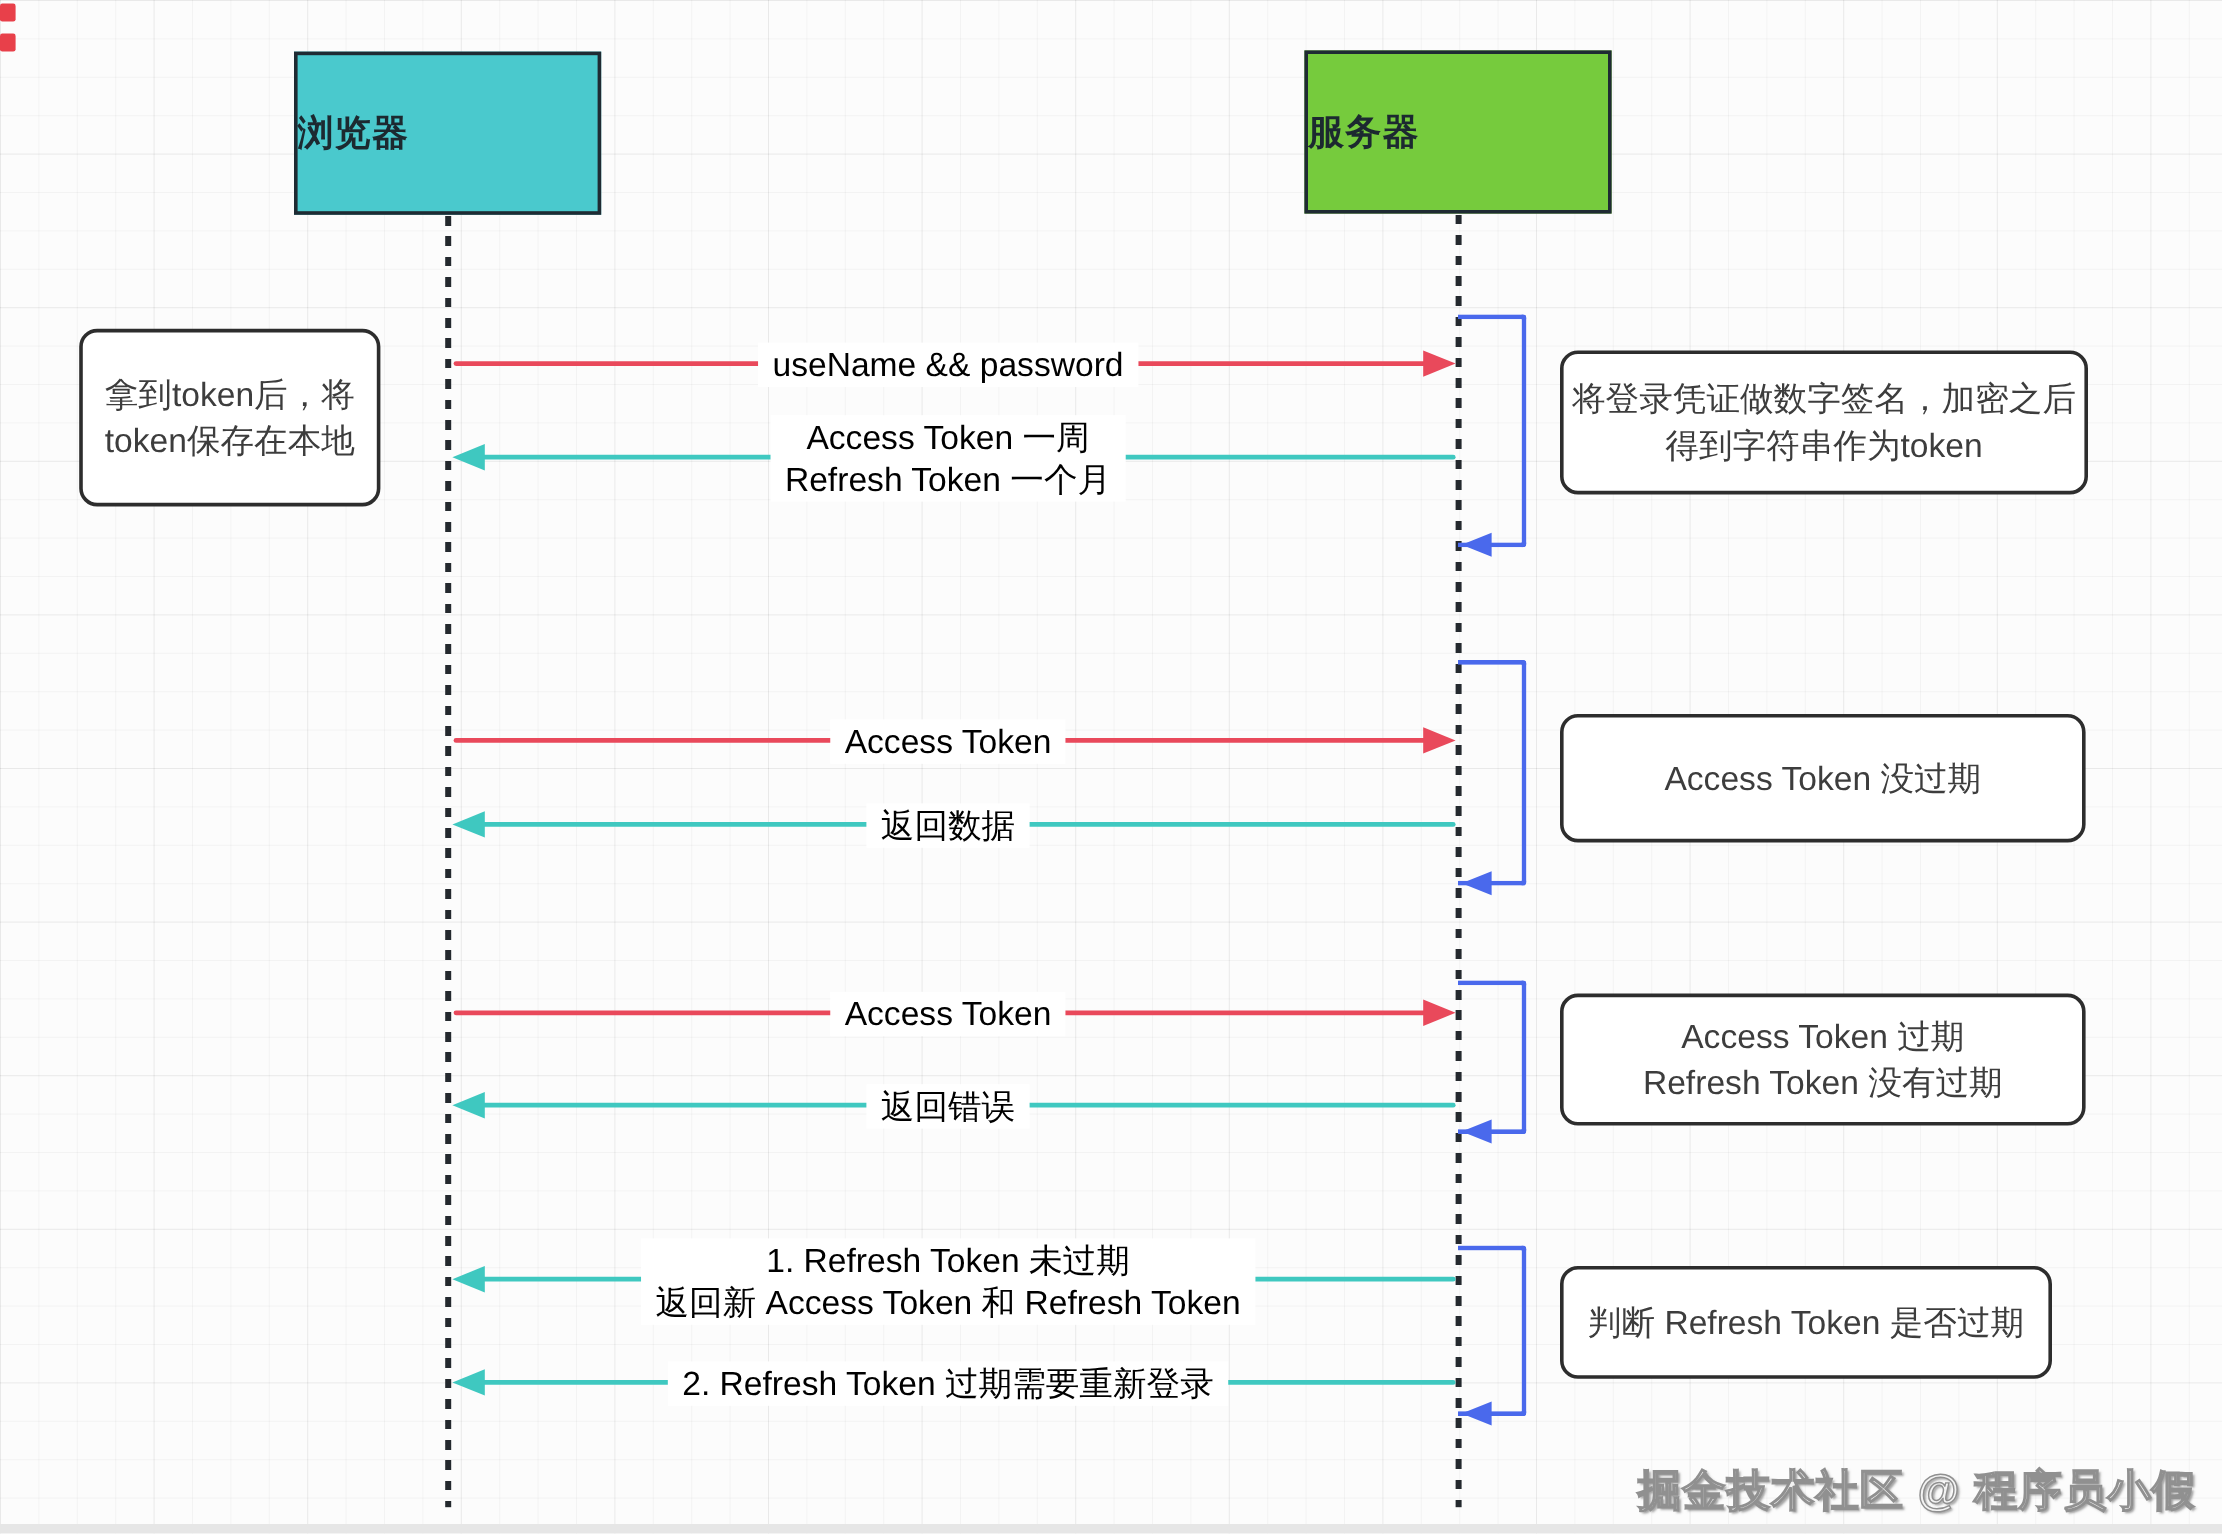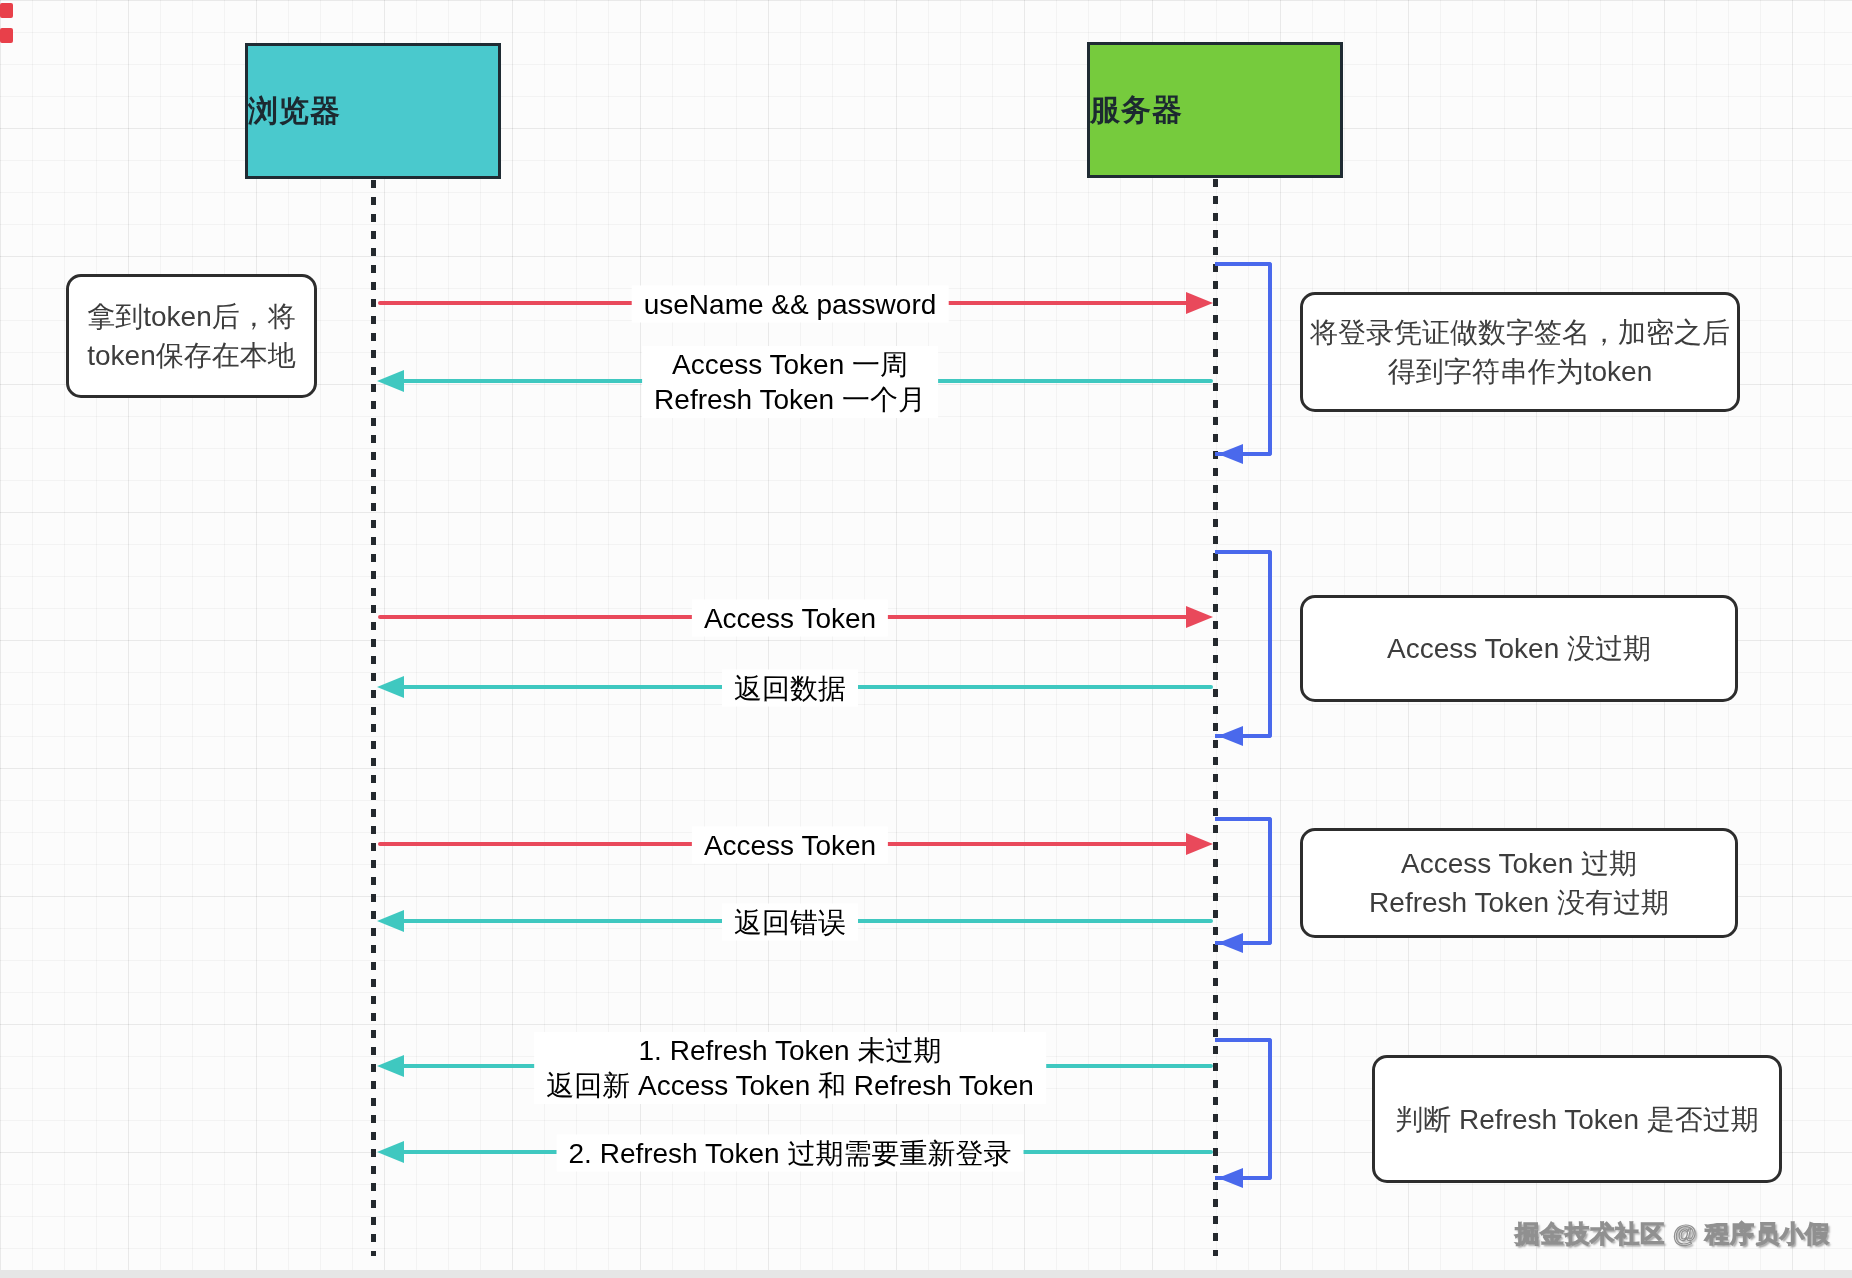--- a/index.html
+++ b/index.html
@@ -53,21 +53,21 @@
   }
 
   .note{
     position:absolute;box-sizing:border-box;background:#fff;
     border:3px solid #2d2d2d;border-radius:15px;
     display:flex;flex-direction:column;align-items:center;justify-content:center;
     font-size:28px;line-height:39px;color:#3d3d3d;text-align:center;white-space:nowrap;
   }
 
   .watermark{
-    position:absolute;font-size:24px;font-weight:bold;white-space:nowrap;
+    position:absolute;font-size:36px;font-weight:bold;white-space:nowrap;
     color:#f3f3f3;-webkit-text-stroke:1.2px #909090;
     text-shadow:2px 2px 2px rgba(110,110,110,0.65);
     letter-spacing:1px;
   }
 </style>
 </head>
 <body>
 
 <div class="canvas">
 
@@ -127,39 +127,39 @@
   <div class="head left-teal" style="left:377px;top:1055px;"></div>
   <div class="msg-label" style="left:790px;top:1068px;">
     <div>1. Refresh Token 未过期</div>
     <div>返回新 Access Token 和 Refresh Token</div>
   </div>
 
   <div class="h-line teal" style="left:400px;top:1150px;width:813px;"></div>
   <div class="head left-teal" style="left:377px;top:1141px;"></div>
   <div class="msg-label" style="left:790px;top:1153px;">2. Refresh Token 过期需要重新登录</div>
 
-  <div class="note" style="left:66px;top:274px;width:251px;height:124px;">
+  <div class="note" style="left:66px;top:274px;width:251px;height:148px;">
     <div>拿到token后，将</div>
     <div>token保存在本地</div>
   </div>
 
   <div class="note" style="left:1300px;top:292px;width:440px;height:120px;">
     <div>将登录凭证做数字签名，加密之后</div>
     <div>得到字符串作为token</div>
   </div>
 
   <div class="note" style="left:1300px;top:595px;width:438px;height:107px;text-align:center;">
     <div>Access Token 没过期</div>
   </div>
 
   <div class="note" style="left:1300px;top:828px;width:438px;height:110px;">
     <div>Access Token 过期</div>
     <div>Refresh Token 没有过期</div>
   </div>
 
-  <div class="note" style="left:1372px;top:1055px;width:410px;height:128px;">
+  <div class="note" style="left:1300px;top:1055px;width:410px;height:94px;">
     <div>判断 Refresh Token 是否过期</div>
   </div>
 
   <div class="watermark" style="right:22px;top:1218px;">掘金技术社区 @ 程序员小假</div>
 
   <div class="edge-strip"></div>
 </div>
 
 </body></html>

